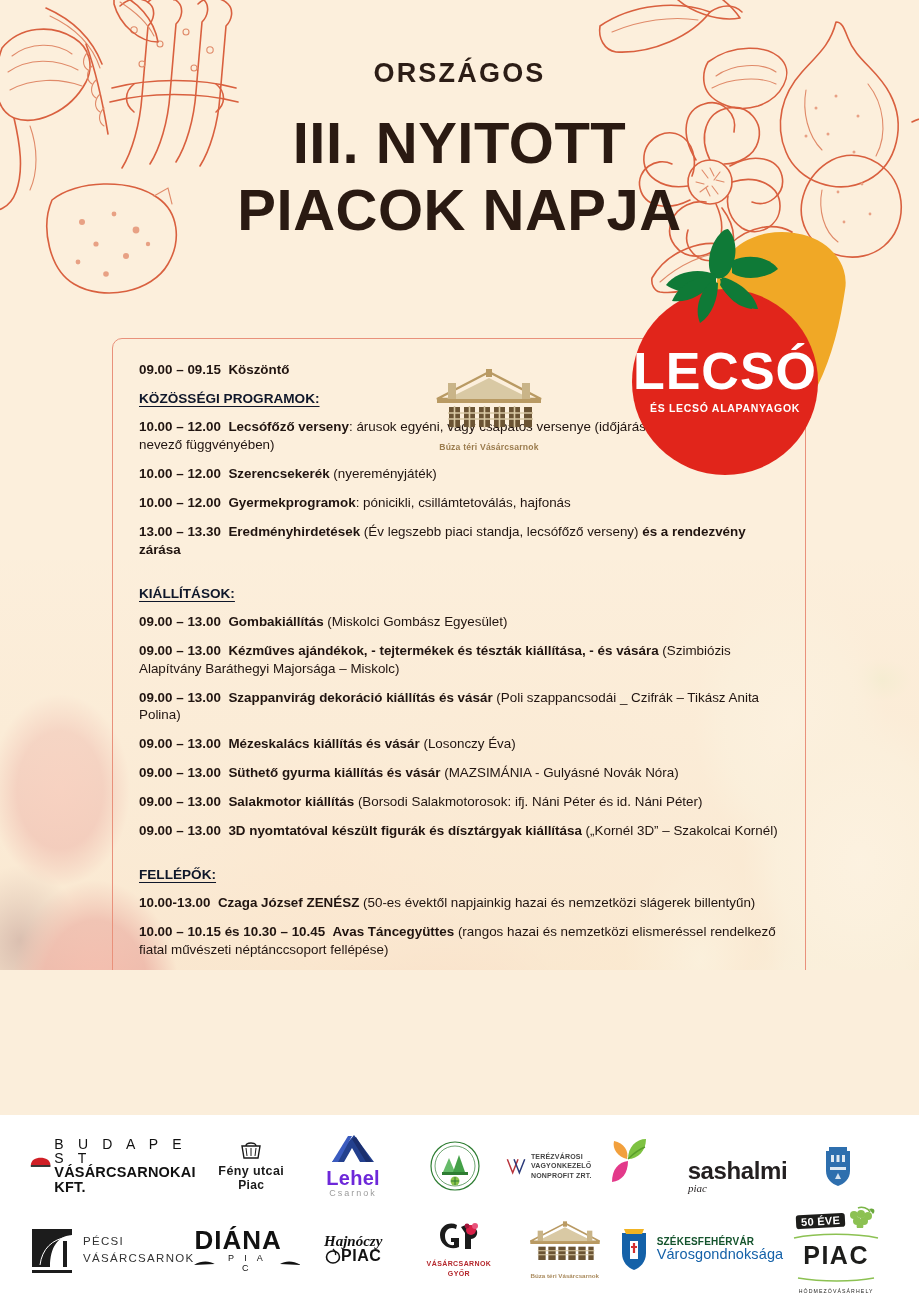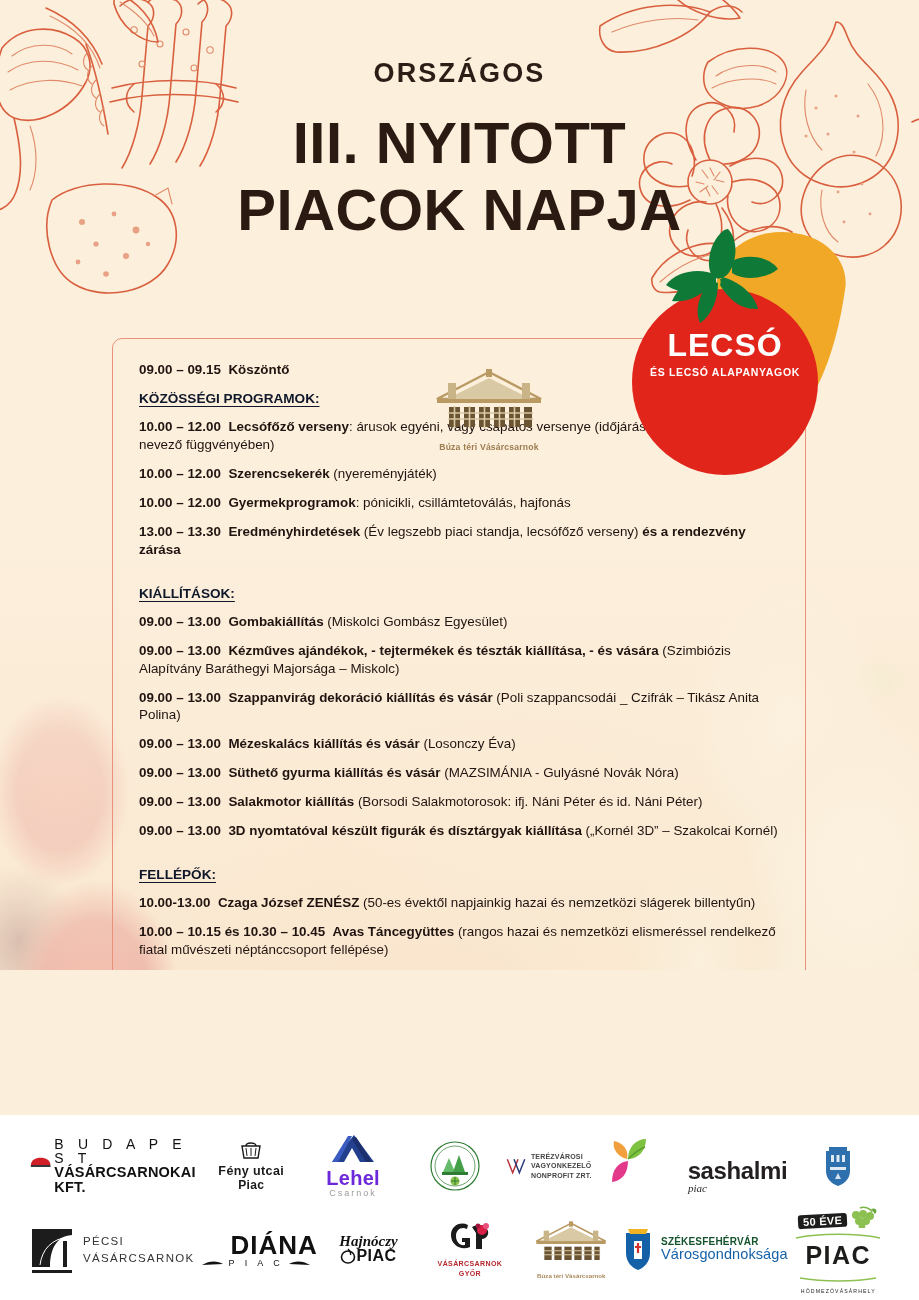--- a/index.html
+++ b/index.html
@@ -114,22 +114,23 @@
   .lecso .tomato {
     position:absolute; left:18px; top:76px; width:186px; height:186px;
     background:#e1251b; border-radius:50%;
   }
   .lecso .leaf { position:absolute; left:18px; top:10px; width:180px; height:110px; }
   .lecso .label {
     position:absolute; left:18px; top:116px; width:186px; text-align:center;
     color:#ffffff;
   }
   .lecso .label .big {
-    font-size:32px; font-weight:800; letter-spacing:1px; line-height:1;
+    font-size:52px; font-weight:800; letter-spacing:1px; line-height:1;
     font-family:"Liberation Sans", sans-serif;
+    margin-top:16px;
   }
   .lecso .label .small {
     font-size:10.5px; font-weight:700; letter-spacing:0.7px; margin-top:5px;
     font-family:"Liberation Sans", sans-serif;
   }
 
   
   .programbox {
     position:absolute; left:112px; top:338px; width:694px; height:752px;
     border:1.5px solid #e9917b; border-radius:10px;
@@ -175,21 +176,21 @@
   .bud-txt .b { font-size:14.5px; letter-spacing:.2px; font-weight:800; color:#111; }
   .feny { text-align:center; color:#1a1a1a; font-weight:800; }
   .feny .t1 { font-size:12.5px; letter-spacing:.4px; }
   .feny .t2 { font-size:12px; letter-spacing:.4px; }
   .lehel-txt { font-size:20px; font-weight:800; color:#6d28d9; line-height:1; letter-spacing:.3px;}
   .lehel-sub { font-size:9px; color:#9c9c9c; letter-spacing:2px; margin-top:0; }
   .terez-txt { font-size:7px; font-weight:700; color:#444; line-height:1.35; letter-spacing:.2px; }
   .sash-txt { font-size:24px; font-weight:700; color:#231f20; letter-spacing:-.4px; line-height:1; }
   .sash-sub { font-size:11px; color:#231f20; font-family:"Liberation Serif", serif; font-style:italic; text-align:center; margin-top:-1px; }
   .pecsi-txt { font-size:11.5px; color:#333; letter-spacing:1.3px; line-height:1.45; }
-  .diana-txt { font-size:26px; font-weight:700; color:#111; letter-spacing:1px; line-height:1;margin-left:36px; }
+  .diana-txt { font-size:26px; font-weight:700; color:#111; letter-spacing:1px; line-height:1; }
   .diana-sub { font-size:9px; letter-spacing:4px; color:#111; text-align:center; }
   .hajn-txt { font-family:"Liberation Serif", serif; font-style:italic; font-weight:700; font-size:15px; color:#111; line-height:1;}
   .hajn-sub { font-size:16px; font-weight:800; color:#111; letter-spacing:.5px; }
   .gyor-sub { font-size:7px; font-weight:700; color:#b4272c; letter-spacing:.4px; text-align:center; line-height:1.3; }
   .buza2-cap { font-size:6.2px; color:#a98a5d; font-weight:700; text-align:center; margin-top:1px; }
   .szf-txt1 { font-size:10px; font-weight:800; color:#14532d; letter-spacing:.2px; line-height:1.05;}
   .szf-txt2 { font-size:14.5px; font-weight:400; color:#1461a8; letter-spacing:.1px; line-height:1.05;}
   .eve-badge {
     background:#1d1d1b; color:#fff; font-size:11px; font-weight:800;
     padding:1px 5px; border-radius:3px; letter-spacing:.3px; display:inline-block;

